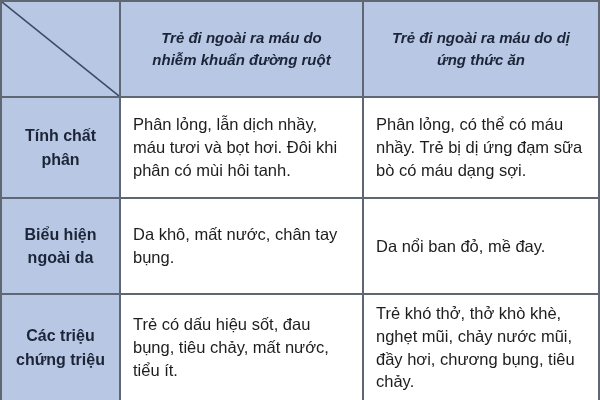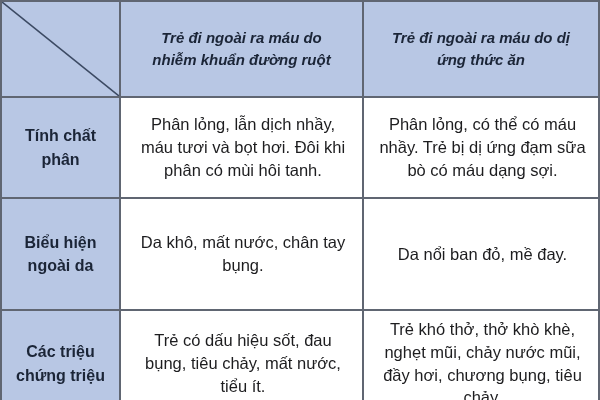--- a/index.html
+++ b/index.html
@@ -28,21 +28,21 @@
     border: 2px solid #606672;
     vertical-align: middle;
     box-sizing: border-box;
     overflow: hidden;
   }
   col.c1 { width: 119px; }
   col.c2 { width: 243px; }
   col.c3 { width: 236px; }
   tr.hdr    { height: 96px; }
   tr.r1     { height: 101px; }
-  tr.r2     { height: 112px; }
+  tr.r2     { height: 96px; }
   tr.r3     { height: 102px; }
 
   td.blue {
     background: #b8c7e4;
   }
   td.white {
     background: #ffffff;
   }
   td.corner {
     position: relative;
@@ -69,21 +69,21 @@
     font-size: 16px;
     line-height: 1.45;
     color: #1b2537;
     text-align: center;
     padding: 2px 6px;
   }
   .body-text {
     font-size: 16.5px;
     line-height: 1.38;
     color: #1d1d1f;
-    text-align: center;
+    text-align: left;
     padding: 6px 8px 6px 11px;
   }
 </style>
 </head>
 <body>
 
 <div class="table-wrap">
   <table class="cmp">
     <colgroup>
       <col class="c1">

